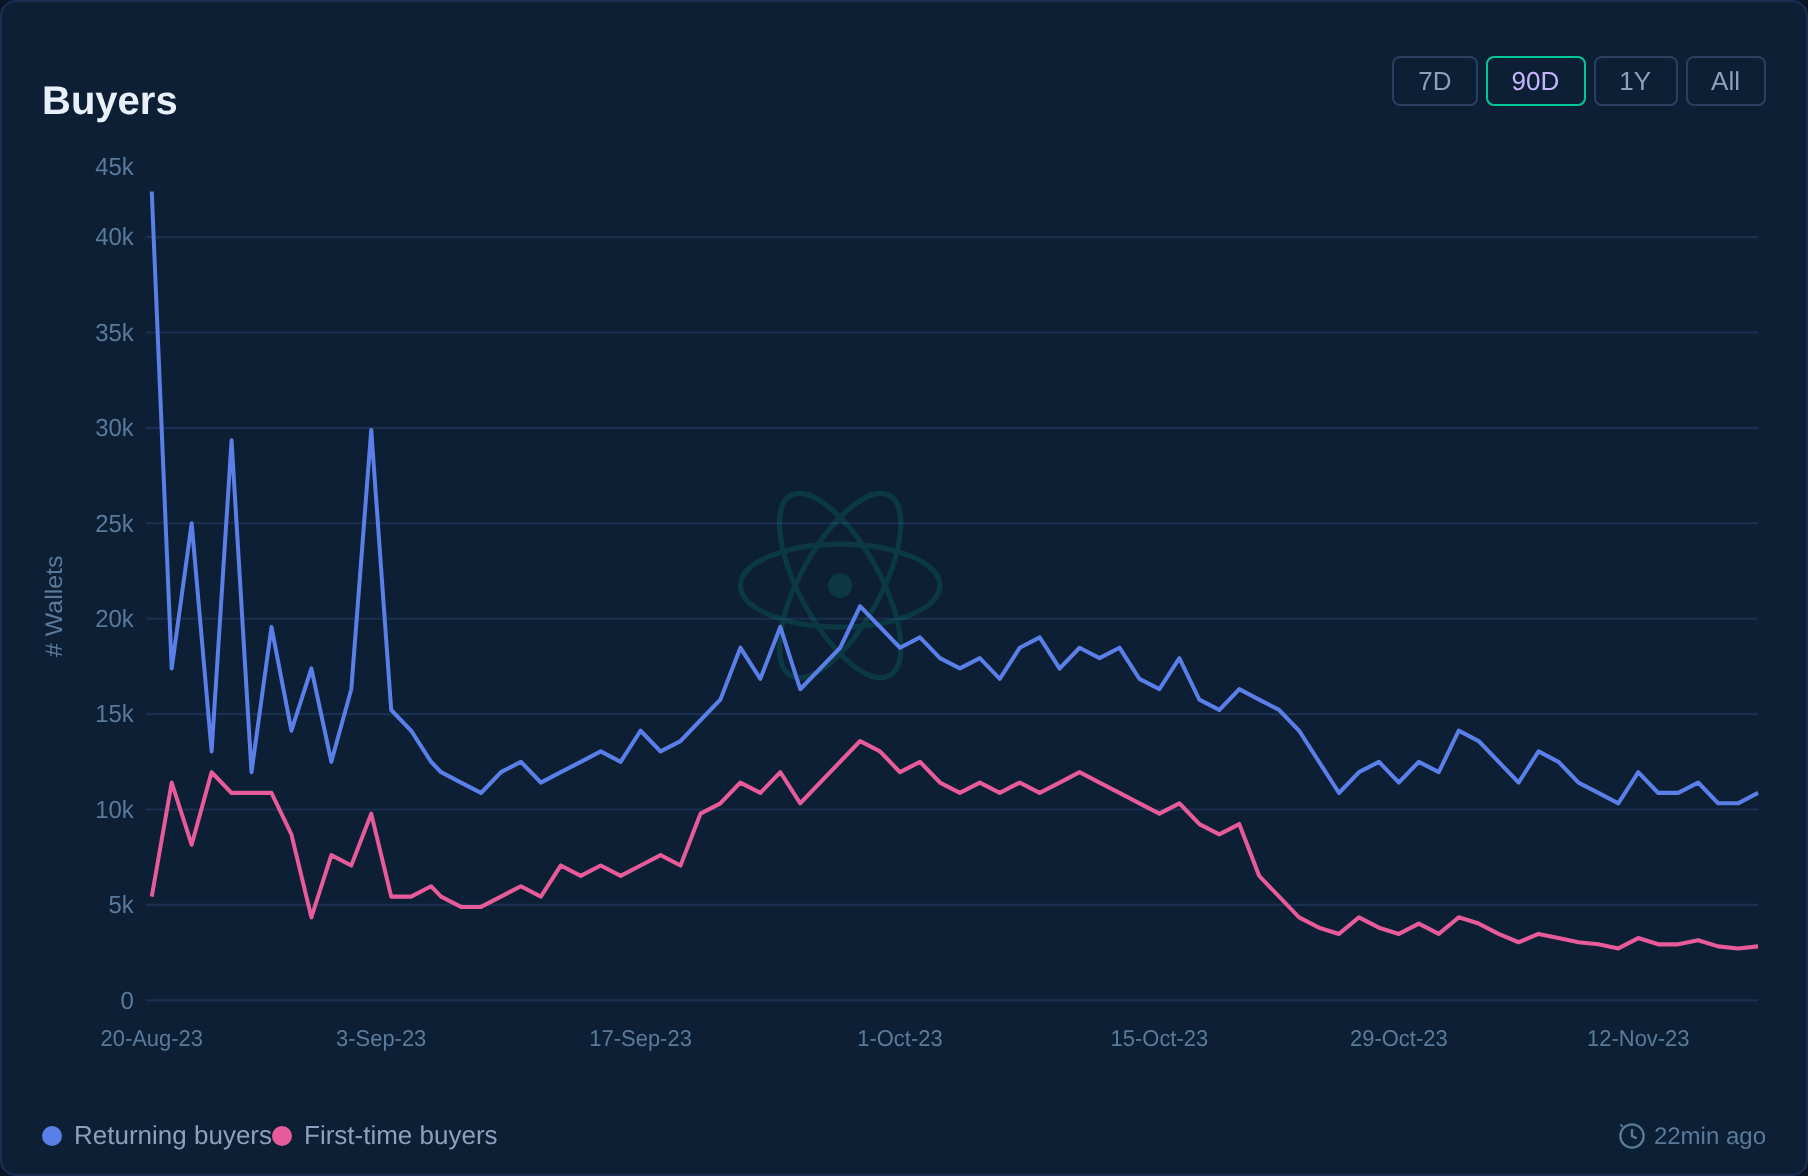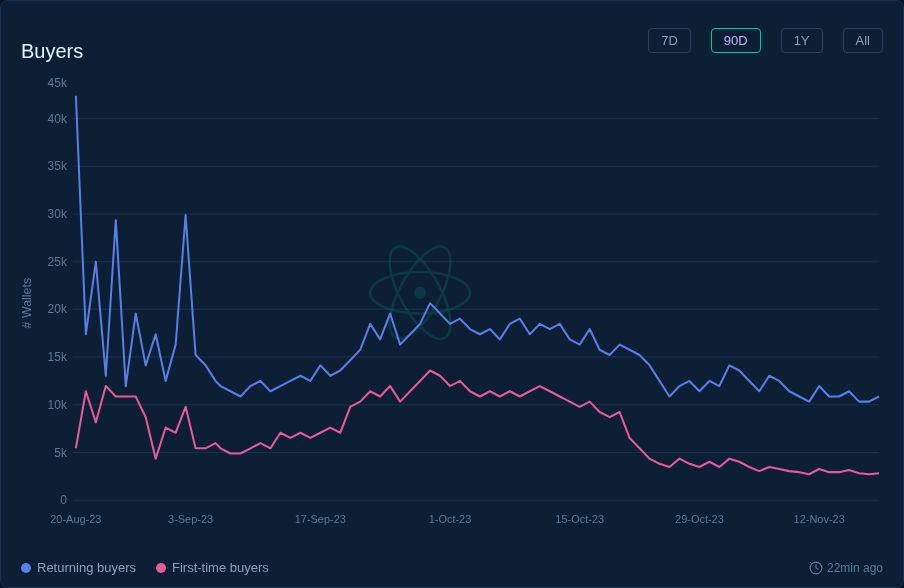--- a/index.html
+++ b/index.html
@@ -22,27 +22,27 @@
       flex-direction: column;
     }
     .header {
       display: flex;
       justify-content: space-between;
       align-items: center;
       margin-bottom: 8px;
     }
     .title {
       font-size: 20px;
-      font-weight: 400;
+      font-weight: 700;
       color: #e8f0fa;
       margin-top: 23px;
     }
     .time-buttons {
       display: flex;
-      gap: 20px;
+      gap: 4px;
     }
     .time-btn {
       background: transparent;
       border: 1px solid #2a4060;
       color: #8aa0bc;
       padding: 4px 12px;
       border-radius: 4px;
       cursor: pointer;
       font-size: 13px;
     }
@@ -62,21 +62,20 @@
     }
     .legend {
       display: flex;
       align-items: center;
       gap: 20px;
       padding-top: 8px;
       justify-content: space-between;
     }
     .legend-left {
       display: flex;
-      gap: 20px;
     }
     .legend-item {
       display: flex;
       align-items: center;
       gap: 6px;
       font-size: 13px;
       color: #8aa0bc;
     }
     .legend-dot {
       width: 10px;

